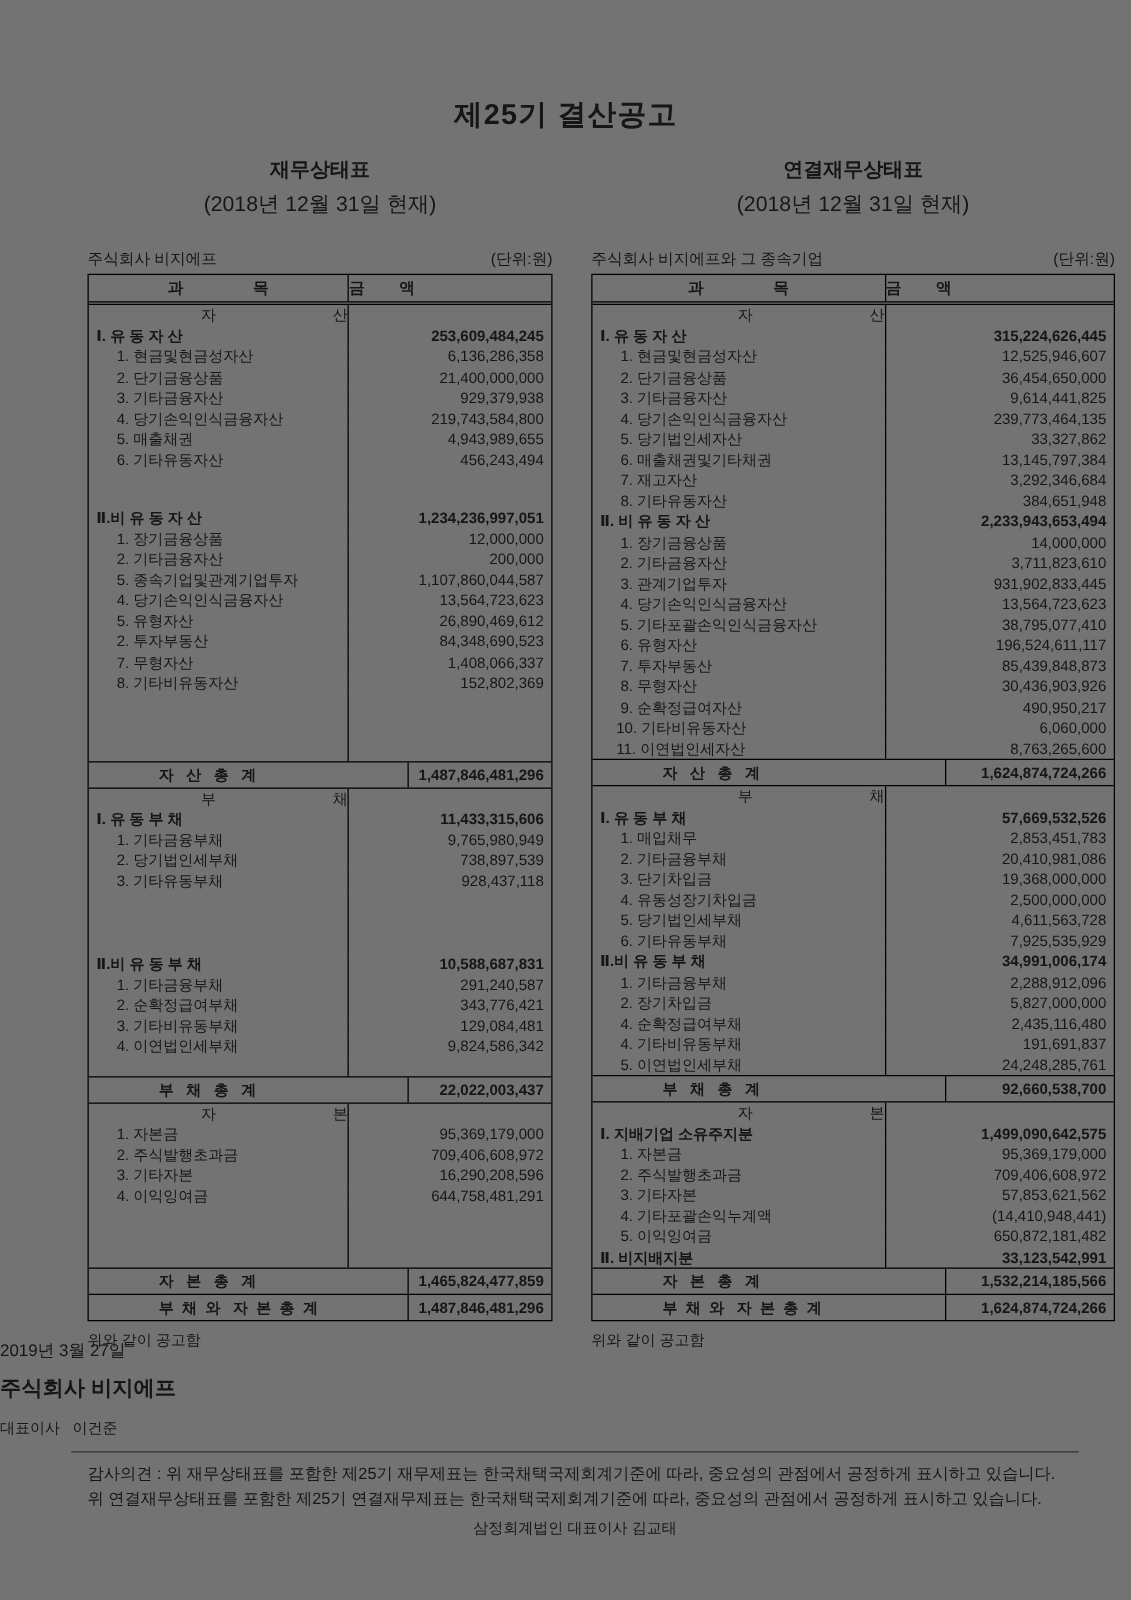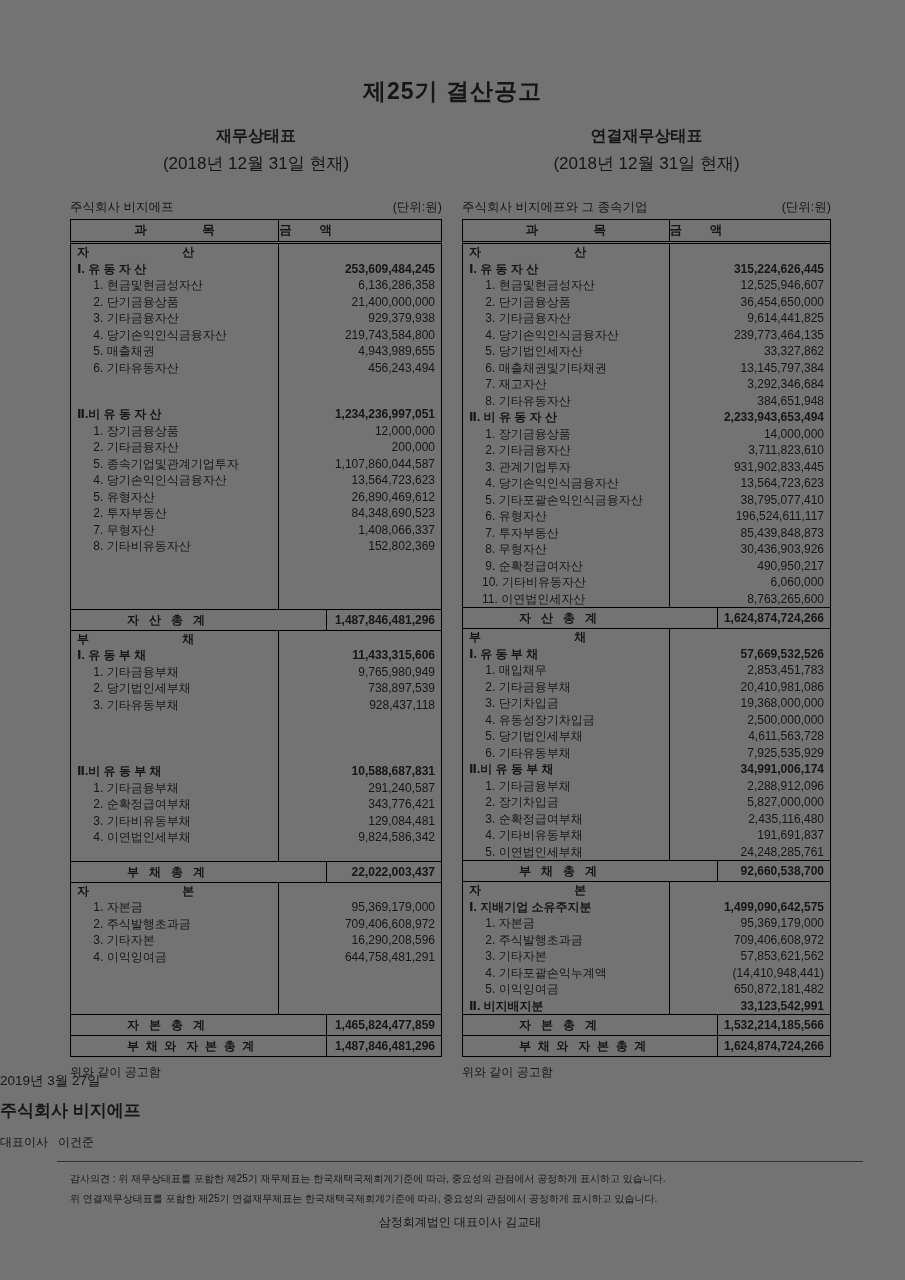--- a/index.html
+++ b/index.html
@@ -7,46 +7,46 @@
     position:relative;width:905px;height:1280px;background:#737373;
     font-family:"Liberation Sans","DejaVu Sans",sans-serif;color:#161616;
     margin:0 auto;overflow:hidden;
   }
   .doc-title{
     position:absolute;top:76px;left:0;width:905px;text-align:center;
     font-size:23px;font-weight:bold;letter-spacing:1px;
   }
   .stmt{position:absolute;top:126px;}
   .stmt.left{left:70px;width:372px;}
-  .stmt.right{left:462px;width:369px;}
+  .stmt.right{left:473px;width:419px;}
   .stmt-heading{text-align:center;font-size:16px;font-weight:bold;}
   .stmt-asof{text-align:center;font-size:17px;margin-top:5px;}
   .stmt-meta{display:flex;justify-content:space-between;align-items:flex-end;
     margin-top:24px;font-size:12.5px;}
   .fin-table{margin-top:3px;border:1.5px solid #000;}
   .t-head{display:flex;height:21px;line-height:21px;border-bottom:3px double #000;
     font-weight:bold;font-size:12.5px;}
   .t-head .c1{width:56%;text-align:center;white-space:pre;box-sizing:border-box;}
   .t-head .c2{flex:1;border-left:1.2px solid #000;white-space:pre;box-sizing:border-box;}
   .t-row{display:flex;height:16.5px;line-height:16.5px;font-size:12px;}
   .t-row .c1{width:56%;white-space:pre;overflow:hidden;padding-left:6px;box-sizing:border-box;}
   .t-row .c2{flex:1;border-left:1.2px solid #000;text-align:right;padding-right:6px;box-sizing:border-box;}
   .t-row.item .c1{padding-left:19px;}
-  .t-row.group .c1{font-weight:bold;}
+  .t-row.group .c1{font-weight:normal;text-align:right;}
   .t-row.section .c1,.t-row.section .c2{font-weight:bold;}
   .t-row.total{height:20px;line-height:20px;font-weight:bold;border-top:1.2px solid #000;}
   .t-row.total .c1{padding-left:8px;margin-left:48px;}
   .t-row.bt{border-top:1.2px solid #000;}
   .notice{margin-top:7px;font-size:12px;}
   .center-footer{position:absolute;top:1072px;left:0;width:757px;}
   .date-line{font-size:13.5px;}
   .company-line{font-size:17px;font-weight:bold;margin-top:9px;}
   .ceo-line{font-size:12px;margin-top:12px;white-space:pre;}
   .audit{position:absolute;top:1161px;left:57px;width:806px;border-top:1.5px solid #333;padding-top:7px;}
-  .audit-line{font-size:10px;line-height:20px;margin-left:13px;white-space:pre;}
+  .audit-line{font-size:13px;line-height:20px;margin-left:13px;white-space:pre;}
   .auditor-line{font-size:12px;text-align:center;margin-top:5px;}
 </style>
 </head>
 <body>
 
 <div class="page">
 
   <div class="doc-title">제25기 결산공고</div>
 
   <div class="stmt left">
@@ -374,21 +374,21 @@
           </div>
           <div class="t-row item">
             <div class="c1"> 1. 기타금융부채</div>
             <div class="c2">2,288,912,096</div>
           </div>
           <div class="t-row item">
             <div class="c1"> 2. 장기차입금</div>
             <div class="c2">5,827,000,000</div>
           </div>
           <div class="t-row item">
-            <div class="c1"> 3. 순확정급여부채</div>
+            <div class="c1"> 4. 순확정급여부채</div>
             <div class="c2">2,435,116,480</div>
           </div>
           <div class="t-row item">
             <div class="c1"> 4. 기타비유동부채</div>
             <div class="c2">191,691,837</div>
           </div>
           <div class="t-row item">
             <div class="c1"> 5. 이연법인세부채</div>
             <div class="c2">24,248,285,761</div>
           </div>

